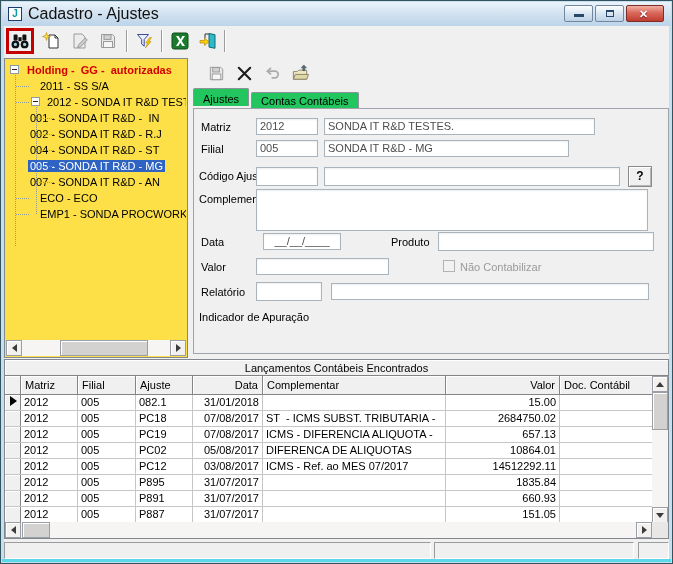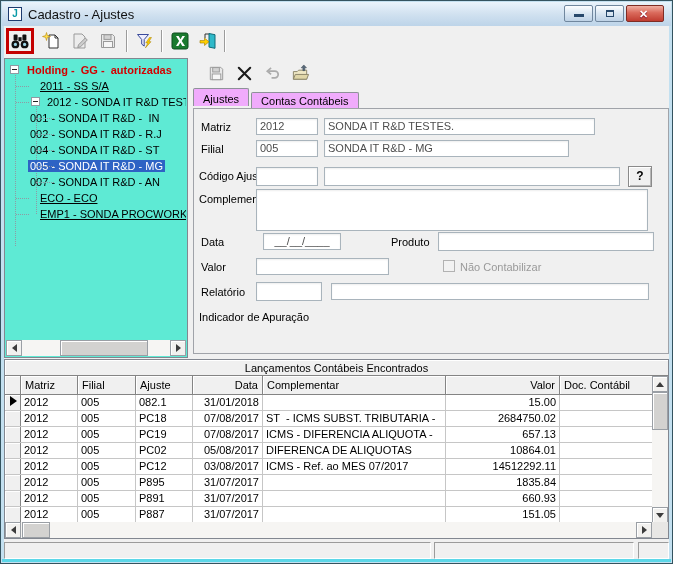--- a/index.html
+++ b/index.html
@@ -6,21 +6,21 @@
   html,body { width:673px; height:564px; overflow:hidden;
     font-family:"Liberation Sans", sans-serif; font-size:11px; color:#000; }
 
   
   .win { position:absolute; inset:0; background:#c3e0f0; border:1px solid #34535f; }
   .win-bottom-edge { position:absolute; left:1px; right:1px; bottom:1px; height:3px; background:#5cd7e8; }
   .titlebar { position:absolute; left:1px; right:1px; top:1px; height:24px;
     background:linear-gradient(#eaf3fb,#cfe0ef 55%,#bdd4e9); display:flex; align-items:center; }
   .win-icon { width:14px; height:14px; margin-left:6px; background:#fff; border:1px solid #1d3a6e;
     color:#0a9aa6; font-weight:bold; font-size:10px; line-height:12px; text-align:center; }
-  .title-text { margin-left:6px; font-size:13px; color:#111; }
+  .title-text { margin-left:6px; font-size:16px; color:#111; }
   .caption-btns { position:absolute; right:7px; top:3px; display:flex; gap:2px; }
   .cap-btn { height:17px; border-radius:2px; border:1px solid #70879e; position:relative;
     background:linear-gradient(#fdfeff,#d9e6f2 50%,#bed2e6); }
   .cap-btn.close { width:38px; border-color:#7e2c24;
     background:linear-gradient(#f0b0a4,#da6a5c 45%,#c03c30); }
   .cap-btn.small { width:29px; }
   .glyph-min { position:absolute; left:9px; bottom:4px; width:10px; height:3px; background:#27486b; }
   .glyph-max { position:absolute; left:10px; top:4px; width:8px; height:7px; border:1px solid #27486b; border-top-width:2px; background:transparent; }
   .glyph-close { position:absolute; left:12px; top:2px; color:#fff; font-size:11px; font-weight:bold;
     text-shadow:0 1px 1px #702; }
@@ -30,31 +30,31 @@
 
   
   .toolbar { position:absolute; left:0; top:0; right:0; height:30px; }
   .tbtn { position:absolute; top:2px; width:28px; height:26px; display:flex; align-items:center;
     justify-content:center; background:transparent; border:none; }
   .tbtn.hl { border:3px solid #c40000; }
   .tsep { position:absolute; top:4px; width:2px; height:22px;
     border-left:1px solid #9b9b9b; border-right:1px solid #fff; }
 
   
-  .tree { position:absolute; left:0; top:32px; width:184px; height:300px; background:#5eead4;
+  .tree { position:absolute; left:0; top:32px; width:184px; height:300px; background:#fde047;
     border:1px solid #828790; }
   .tree-items { position:absolute; inset:1px 1px 17px 1px; padding-top:2px; overflow:hidden; }
   .titem { position:relative; height:16px; line-height:16px; white-space:pre; overflow:hidden; }
   .titem::before { content:""; position:absolute; top:8px; border-top:1px dotted #8f9aa3; }
   .titem.lvl0::before { display:none; }
   .titem.lvl1::before { left:10px; width:13px; }
   .titem.lvl2::before { left:30px; width:18px; }
   .titem.lvl0 { padding-left:19px; }
   .titem.lvl1.branch { padding-left:39px; }
-  .titem.lvl1.leaf { padding-left:32px;text-decoration:underline; }
+  .titem.lvl1.leaf { padding-left:32px; }
   .titem.lvl2 { padding-left:22px; }
   .titem.root { color:#d40000; font-weight:bold; }
   .exp { position:absolute; top:3px; width:9px; height:9px; border:1px solid #8f9aa3; background:#fff; }
   .exp::after { content:""; position:absolute; left:1px; top:3px; width:5px; height:1px; background:#222; }
   .lvl0>.exp { left:4px; }
   .lvl1>.exp { left:25px; }
   .tlabel { padding:0 2px; }
   .titem.sel .tlabel { background:#2e63c4; color:#fff; }
   .guide { position:absolute; border-left:1px dotted #8f9aa3; width:0; }
 
@@ -68,21 +68,21 @@
   .arr.up    { border-left:4px solid transparent; border-right:4px solid transparent; border-bottom:5px solid #3c3c3c; }
   .arr.down  { border-left:4px solid transparent; border-right:4px solid transparent; border-top:5px solid #3c3c3c; }
   .tree-hscroll { position:absolute; left:1px; right:1px; bottom:1px; height:16px; background:#f6f5f3; }
 
   
   .rpanel { position:absolute; left:187px; top:32px; width:480px; height:300px; }
   .pbtn { position:absolute; top:3px; width:26px; height:24px; display:flex; align-items:center;
     justify-content:center; background:transparent; border:none; }
   .tabs { position:absolute; left:2px; top:30px; height:21px; }
   .tab { position:relative; display:inline-block; padding:2px 9px 1px; margin-right:2px;
-    border:1px solid #8e9299; border-bottom:none; border-radius:2px 2px 0 0; top:2px; background:#f0abfc; }
+    border:1px solid #8e9299; border-bottom:none; border-radius:2px 2px 0 0; top:2px; background:#22c55e; }
   .tab.active { top:0; padding-top:4px; z-index:3; }
   .tabpage { position:absolute; left:2px; right:2px; top:50px; bottom:4px;
     border:1px solid #a0a3a9; background:#f0f0f0; }
 
   .flabel { position:absolute; color:#000; }
   .flabel.dis { color:#9a9a9a; }
   .field { position:absolute; background:#fff; border:1px solid #a9b4bc; padding:1px 3px;
     color:#4d4d4d; white-space:pre; overflow:hidden; box-shadow:inset 0 1px 2px rgba(0,0,0,.07); }
   .helpbtn { position:absolute; width:24px; height:21px; background:#f0f0f0; border:1px solid #8a8a8a;
     box-shadow:inset 1px 1px 0 #fff, inset -1px -1px 0 #b6b6b6; font-weight:bold; text-align:center;

